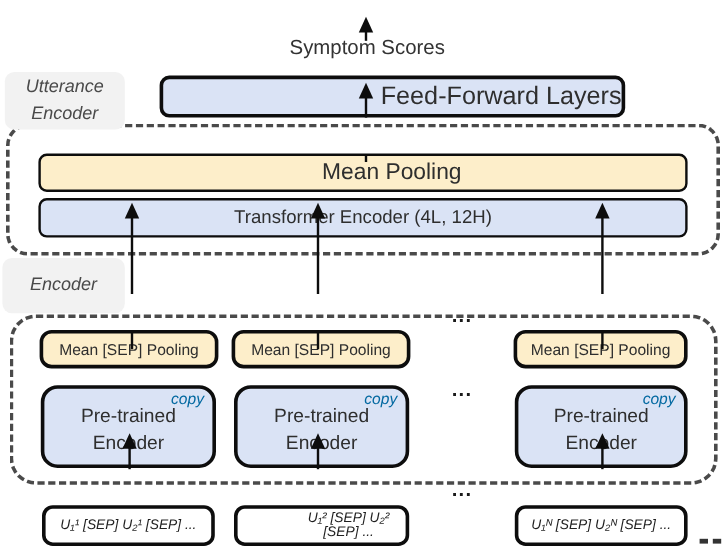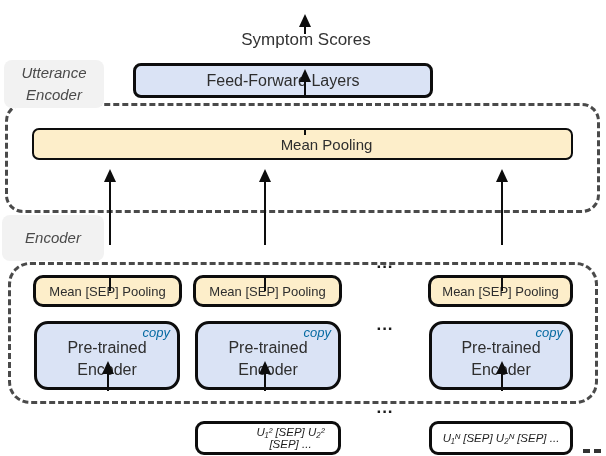--- a/index.html
+++ b/index.html
@@ -40,40 +40,43 @@
 </head>
 <body>
 
 <div id="canvas">
 
   <div class="abs" style="left:306px;top:0px;transform:translateX(-50%);font-size:17px;color:#333;white-space:nowrap;z-index:2;">Symptom Scores</div>
 
   <div class="ah" style="left:299px;top:14px;"></div>
   <div class="vline" style="left:303.7px;top:25px;height:9px;"></div>
 
-  <div class="abs block blue" style="left:133px;top:33px;width:300px;height:35px;font-size:16px;border-width:3px;">
+  <div class="abs block blue" style="left:133px;top:33px;width:388px;height:35px;font-size:21px;border-width:3px;justify-content:flex-end;">
     <span>Feed-Forward Layers</span>
   </div>
 
   <div class="abs grouplabel" style="left:4px;top:30px;width:100px;height:48px;">
     <span>Utterance</span>
     <span>Encoder</span>
   </div>
 
   <div class="abs dashed" style="left:5px;top:73px;width:595px;height:110px;"></div>
 
   <div class="ah" style="left:299px;top:69px;"></div>
   <div class="vline" style="left:303.7px;top:80px;height:18px;"></div>
 
-  <div class="abs block yellow" style="left:32px;top:98px;width:541px;height:32px;font-size:15px;border-radius:7px;padding-left:48px;">
+  <div class="abs block yellow" style="left:32px;top:98px;width:541px;height:32px;font-size:19px;border-radius:7px;padding-left:48px;">
     <span>Mean Pooling</span>
   </div>
 
   <div class="vline" style="left:303.7px;top:130px;height:5px;"></div>
 
+  <div class="abs block blue" style="left:32px;top:135px;width:541px;height:33px;font-size:15.5px;border-radius:7px;">
+    <span>Transformer Encoder (4L, 12H)</span>
+  </div>
 
   <div class="ah" style="left:104px;top:169px;"></div>
   <div class="vline" style="left:108.7px;top:180px;height:65px;"></div>
   <div class="ah" style="left:259px;top:169px;"></div>
   <div class="vline" style="left:263.7px;top:180px;height:65px;"></div>
   <div class="ah" style="left:496px;top:169px;"></div>
   <div class="vline" style="left:500.7px;top:180px;height:65px;"></div>
 
   <div class="abs grouplabel" style="left:2px;top:185px;width:102px;height:46px;">
     <span>Encoder</span>
@@ -119,20 +122,23 @@
     </div>
   </div>
 
   <div class="ah" style="left:102px;top:361px;"></div>
   <div class="vline" style="left:106.7px;top:372px;height:19px;"></div>
   <div class="ah" style="left:259px;top:361px;"></div>
   <div class="vline" style="left:263.7px;top:372px;height:19px;"></div>
   <div class="ah" style="left:496px;top:361px;"></div>
   <div class="vline" style="left:500.7px;top:372px;height:19px;"></div>
 
+  <div class="abs block white inputbox" style="left:35px;top:391px;width:144px;height:34px;">
+    <span>U₁¹ [SEP] U₂¹ [SEP] ...</span>
+  </div>
   <div class="abs block white inputbox" style="left:195px;top:391px;width:146px;height:34px;padding-left:45px;">
     <span>U₁² [SEP] U₂² [SEP] ...</span>
   </div>
   <div class="ellipsis" style="left:385px;top:398px;">...</div>
   <div class="abs block white inputbox" style="left:429px;top:391px;width:144px;height:34px;">
     <span>U₁ᴺ [SEP] U₂ᴺ [SEP] ...</span>
   </div>
 
   <div class="frag" style="left:583px;top:449px;width:7px;height:4px;"></div>
   <div class="frag" style="left:594px;top:449px;width:7px;height:4px;"></div>

